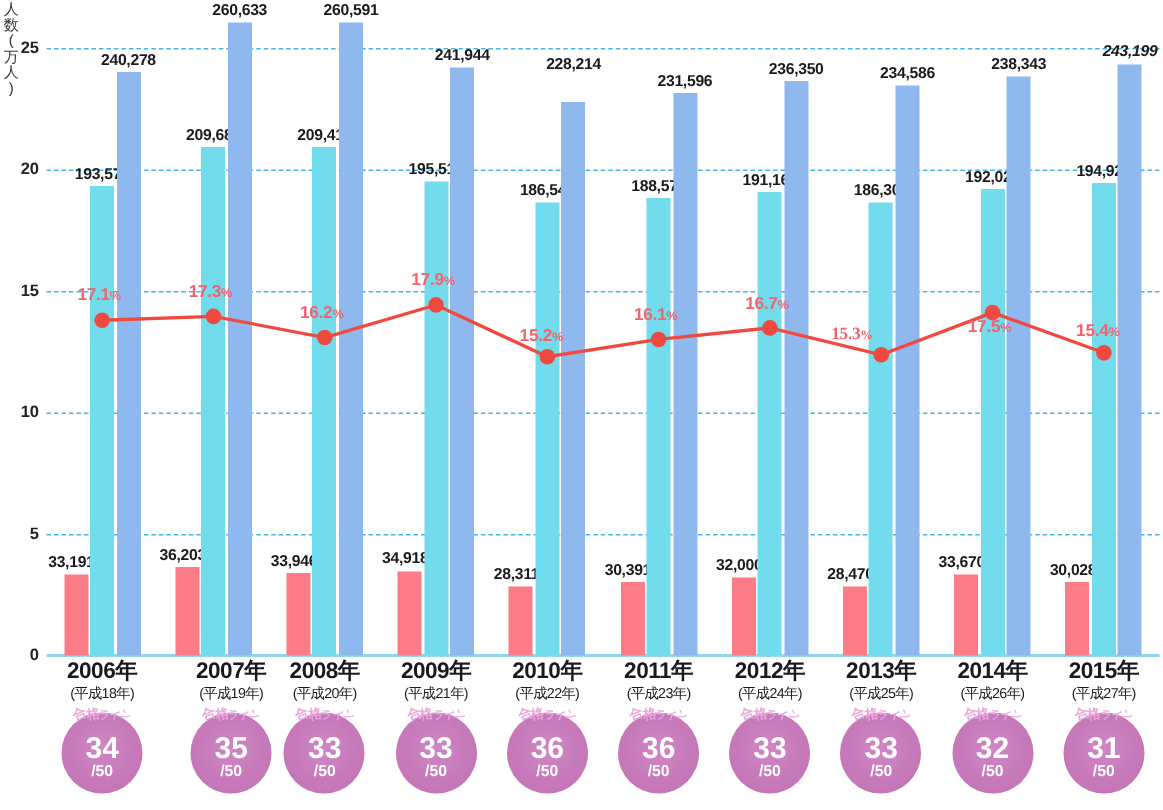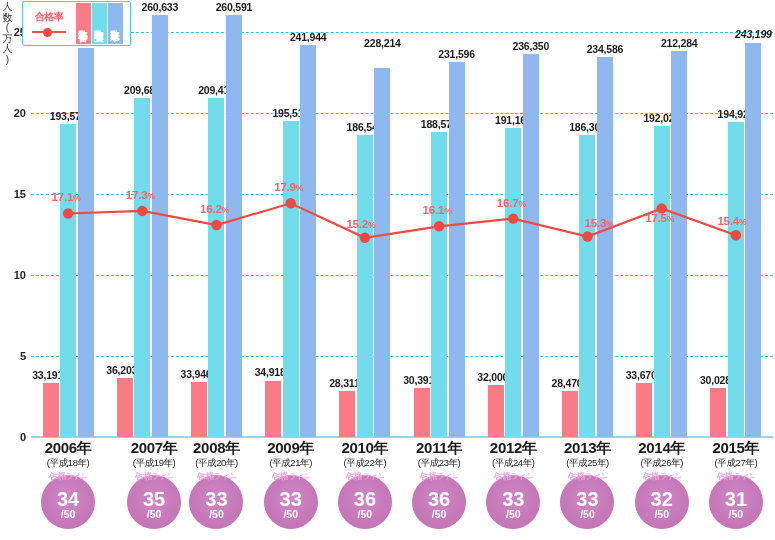--- a/index.html
+++ b/index.html
@@ -190,21 +190,21 @@
         <div class="barlabel" style="left: 37.1px; top: 121.464px;">186,304</div>
         <div class="bar bar-blue" style="left: 46.6px; width: 16px; height: 379.682px;"></div>
         <div class="barlabel" style="left: 54.6px; top: 43.3182px;">234,586</div>
       </div>
       <div class="group" style="left: 593.6px; width: 74.2px;">
         <div class="bar bar-pink" style="left: 11.6px; width: 16px; height: 54.4955px;"></div>
         <div class="barlabel" style="left: 16.6px; top: 368.504px;">33,670</div>
         <div class="bar bar-cyan" style="left: 29.1px; width: 16px; height: 310.802px;"></div>
         <div class="barlabel" style="left: 37.1px; top: 112.198px;">192,029</div>
         <div class="bar bar-blue" style="left: 46.6px; width: 16px; height: 385.763px;"></div>
-        <div class="barlabel" style="left: 54.6px; top: 37.2374px;">212,284</div>
+        <div class="barlabel" style="left: 54.6px; top: 37.2374px;">238,343</div>
       </div>
       <div class="group" style="left: 667.8px; width: 74.2px;">
         <div class="bar bar-pink" style="left: 11.6px; width: 16px; height: 48.6009px;"></div>
         <div class="barlabel" style="left: 16.6px; top: 374.399px;">30,028</div>
         <div class="bar bar-cyan" style="left: 29.1px; width: 16px; height: 315.491px;"></div>
         <div class="barlabel" style="left: 37.1px; top: 107.509px;">194,926</div>
         <div class="bar bar-blue" style="left: 46.6px; width: 16px; height: 393.622px;"></div>
         <div class="barlabel" style="left: 54.6px; top: 28px; font-style: italic;">243,199</div>
       </div>
     </div>
@@ -222,39 +222,25 @@
       <circle cx="704.9000000000001" cy="235.23548148148146" r="5.2" fill="#ef4a3f"></circle>
     </svg>
   <div id="ratelabels">
       <div class="ratelabel" style="left: 66.1px; top: 191.499px;">17.1<span class="pct">%</span></div>
       <div class="ratelabel" style="left: 140.3px; top: 188.942px;">17.3<span class="pct">%</span></div>
       <div class="ratelabel" style="left: 214.5px; top: 203.006px;">16.2<span class="pct">%</span></div>
       <div class="ratelabel" style="left: 288.7px; top: 181.27px;">17.9<span class="pct">%</span></div>
       <div class="ratelabel" style="left: 360.9px; top: 217.793px;">15.2<span class="pct">%</span></div>
       <div class="ratelabel" style="left: 437.1px; top: 204.285px;">16.1<span class="pct">%</span></div>
       <div class="ratelabel" style="left: 511.3px; top: 196.613px;">16.7<span class="pct">%</span></div>
-      <div class="ratelabel" style="left: 599px; top: 216.514px;">15.3<span class="pct">%</span></div>
+      <div class="ratelabel" style="left: 568px; top: 216.514px; font-family: Liberation Serif, serif;">15.3<span class="pct">%</span></div>
       <div class="ratelabel" style="left: 659.7px; top: 186.384px; margin-top: 26px;">17.5<span class="pct">%</span></div>
       <div class="ratelabel" style="left: 731.9px; top: 215.235px;">15.4<span class="pct">%</span></div>
     </div>
 
-  <div id="legend">
-    <div class="lg-rate">
-      <div class="lg-rate-txt">合格率</div>
-      <div class="lg-rate-mark">
-          <i></i>
-          <b></b>
-        </div>
-    </div>
-    <div class="lg-boxes" id="lg-boxes">
-        <div class="lg-box lg-b1">合格者数</div>
-        <div class="lg-box lg-b2">受験者数</div>
-        <div class="lg-box lg-b3">申込者数</div>
-      </div>
-  </div>
 
   <div id="bottom">
       <div class="ycell" style="left: 0px; width: 74.2px;">
         <div class="yr-main">2006年</div>
         <div class="yr-sub">(平成18年)</div>
         <div class="circle">
           <div class="circ-cap"><span>合</span><span>格</span><span>ラ</span><span>イ</span><span>ン</span></div>
           <div class="circ-num">34</div>
           <div class="circ-den">/50</div>
         </div>

